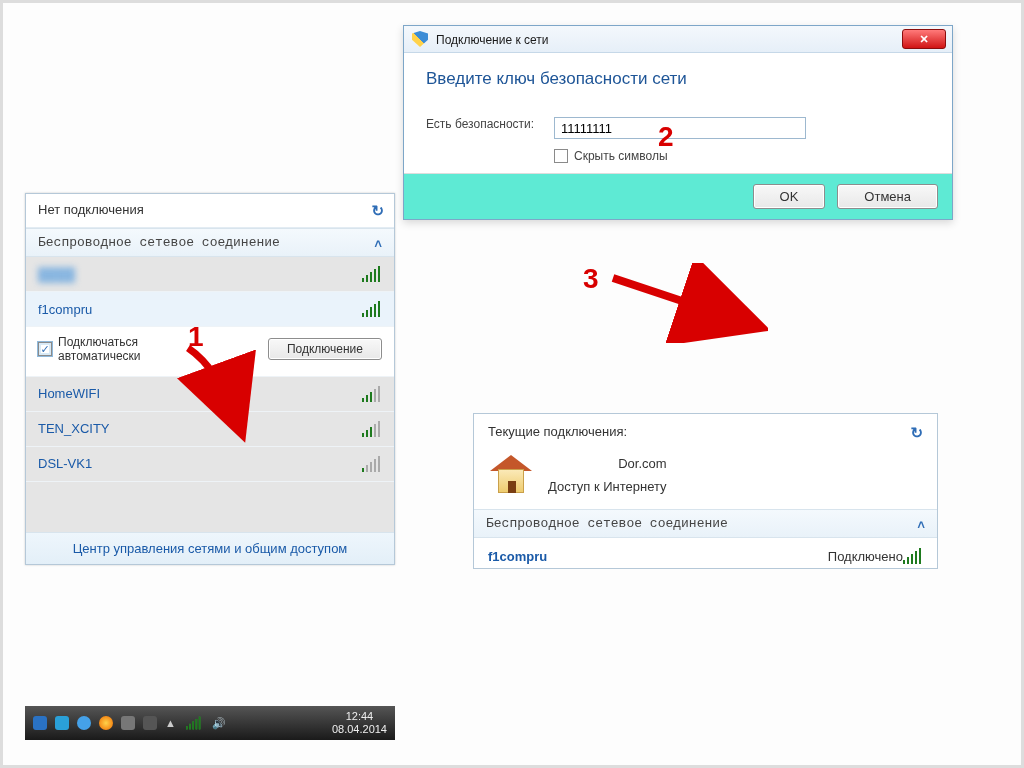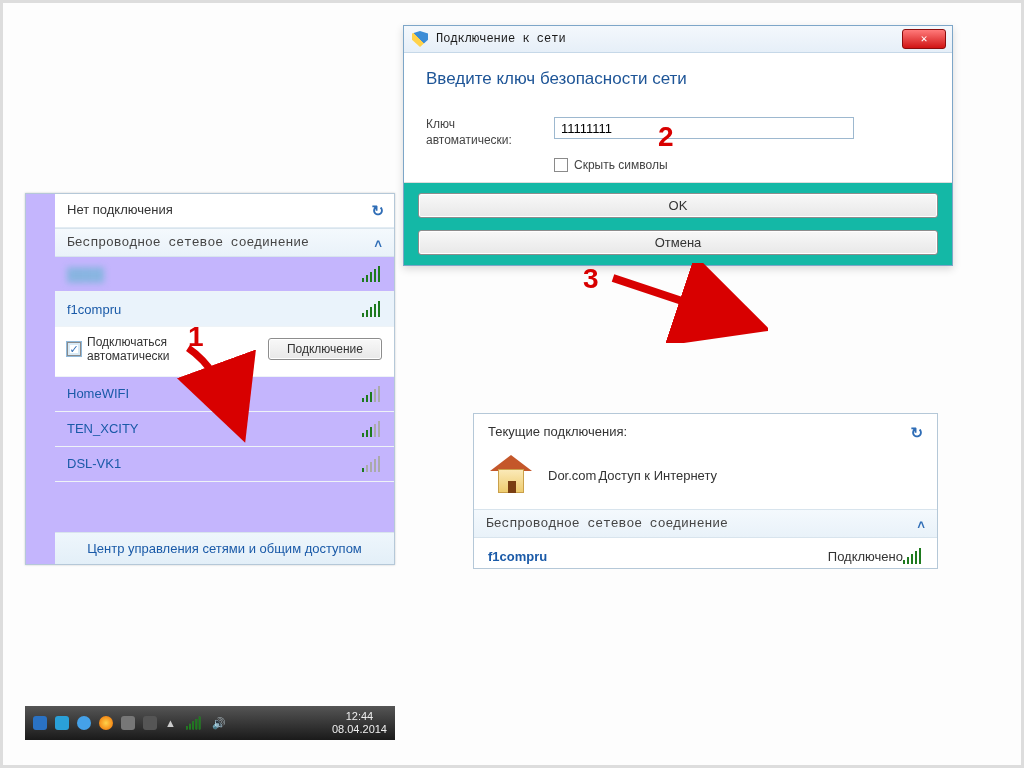--- a/index.html
+++ b/index.html
@@ -15,23 +15,22 @@
     position: relative;
     overflow: hidden;
   }
   
   .panel-left {
     position: absolute;
     left: 22px;
     top: 190px;
     width: 370px;
     border: 1px solid #b5c8d8;
-    background: #c4b5fd;
+    background: #e5e5e5;
     box-shadow: 0 0 2px rgba(0,0,0,.2);
-    padding-left: 29px;
   }
   .pl-head {
     background: #fff;
     padding: 8px 12px 10px;
     border-bottom: 1px solid #e3ecf3;
     position: relative;
   }
   .pl-title { font-size: 13px; color: #333; }
   .refresh-icon {
     position:absolute; right:10px; top:8px;
@@ -103,49 +102,48 @@
   }
   .taskbar .clock{margin-left:auto;text-align:center;line-height:1.2;}
   .tb-ico{width:14px;height:14px;border-radius:3px;}
   
   .dialog{
     position:absolute;left:400px;top:22px;width:550px;
     background:#fff;border:1px solid #7da6c8;
     box-shadow:0 3px 8px rgba(0,0,0,.15);
   }
   .dlg-title{
-    display:flex;align-items:center;gap:8px;
+    display:flex;align-items:flex-end;gap:8px;
     padding:5px 8px;background:linear-gradient(#f4f8fc,#e6eff8);
     border-bottom:1px solid #c6d8e8;color:#1a1a1a;font-size:12px;
     position:relative;
-    font-family:Liberation Mono, monospace;
   }
   .shield-ico{width:16px;height:16px;background:
     linear-gradient(45deg,#ffd24a 50%,#3b8cd6 50%);
     clip-path:polygon(50% 0,100% 15%,100% 55%,50% 100%,0 55%,0 15%);
   }
   .close-btn{
     position:absolute;right:6px;top:3px;width:44px;height:20px;
     background:linear-gradient(#ff7a7a,#d01414);border:1px solid #8a0d0d;
     border-radius:3px;color:#fff;text-align:center;font-weight:bold;
     font-size:11px;line-height:18px;
   }
   .dlg-body{padding:16px 22px 10px;}
   .dlg-head{color:#1e5597;font-size:17px;margin-bottom:28px;}
   .dlg-field{display:flex;gap:18px;align-items:flex-start;margin-bottom:10px}
   .dlg-field label{width:110px;color:#444;line-height:1.3;font-size:12px;}
   .dlg-input{
-    width:300px;height:22px;border:1px solid #9db8cf;padding:0 6px;
+    width:252px;height:22px;border:1px solid #9db8cf;padding:0 6px;
     font-size:13px;font-family:inherit;
   }
   .dlg-check{display:flex;align-items:center;gap:6px;margin-left:128px;
     font-size:12px;color:#444;margin-top:6px;}
   .dlg-buttons{
-    background:#14b8a6;padding:10px 14px;border-top:1px solid #ddd;
-    display:flex;justify-content:flex-end;gap:12px;flex-direction:column;
+    background:#5eead4;padding:10px 14px;border-top:1px solid #ddd;
+    display:flex;justify-content:flex-end;gap:12px;
   }
   .w7-btn.big{padding:4px 26px;font-size:13px;}
   
   .panel-right{
     position:absolute;left:470px;top:410px;width:465px;
     background:#fff;border:1px solid #b5c8d8;
   }
   .pr-head{padding:10px 14px;position:relative;color:#333;}
   .pr-row{display:flex;gap:14px;align-items:center;padding:6px 14px 14px;}
   .house-ico{
@@ -156,21 +154,21 @@
     border-left:21px solid transparent;border-right:21px solid transparent;
     border-bottom:16px solid #c4572a;
   }
   .house-ico .wall{
     position:absolute;left:10px;top:14px;width:26px;height:24px;
     background:linear-gradient(#fbe9b7,#eecc6f);border:1px solid #caa04a;
   }
   .house-ico .door{
     position:absolute;left:20px;top:26px;width:8px;height:12px;background:#7a3e12;
   }
-  .pr-net{display:flex;flex-direction:row;gap:2px;text-align:right;}
+  .pr-net{display:flex;flex-direction:column;gap:8px;text-align:right;}
   .pr-connected{
     display:flex;align-items:center;padding:10px 14px 4px;justify-content:space-between;
     background:#fff;
   }
   .pr-connected .name{color:#1a5aa8;font-weight:bold;}
   .pr-status-row{display:flex;align-items:center;gap:0}
   .pr-discon{
     display:flex;justify-content:flex-end;padding:6px 14px 14px;
     background:#fff;
   }
@@ -277,21 +275,21 @@
 
 <div class="dialog">
   <div class="dlg-title">
     <div class="shield-ico"></div>
     <span>Подключение к сети</span>
     <div class="close-btn">✕</div>
   </div>
   <div class="dlg-body">
     <div class="dlg-head">Введите ключ безопасности сети</div>
     <div class="dlg-field">
-      <label>Ключ автоматически:</label>
+      <label>Есть безопасности:</label>
       <input class="dlg-input" value="11111111" style="">
     </div>
     <div class="dlg-check">
       <span class="w7-checkbox" style="box-shadow:none"></span>
       <span>Скрыть символы</span>
     </div>
   </div>
   <div class="dlg-buttons">
     <button class="w7-btn big">OK</button>
     <button class="w7-btn big">Отмена</button>

